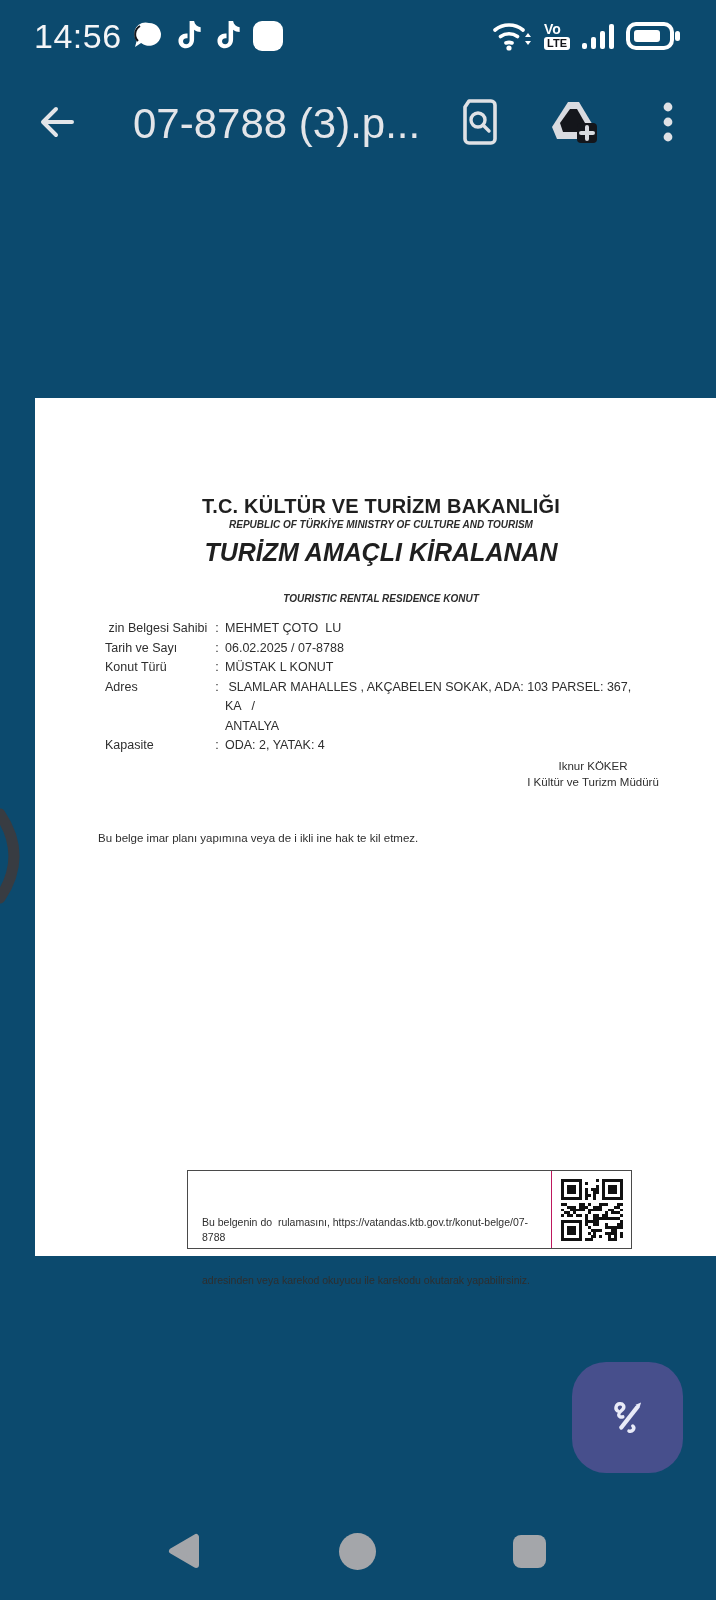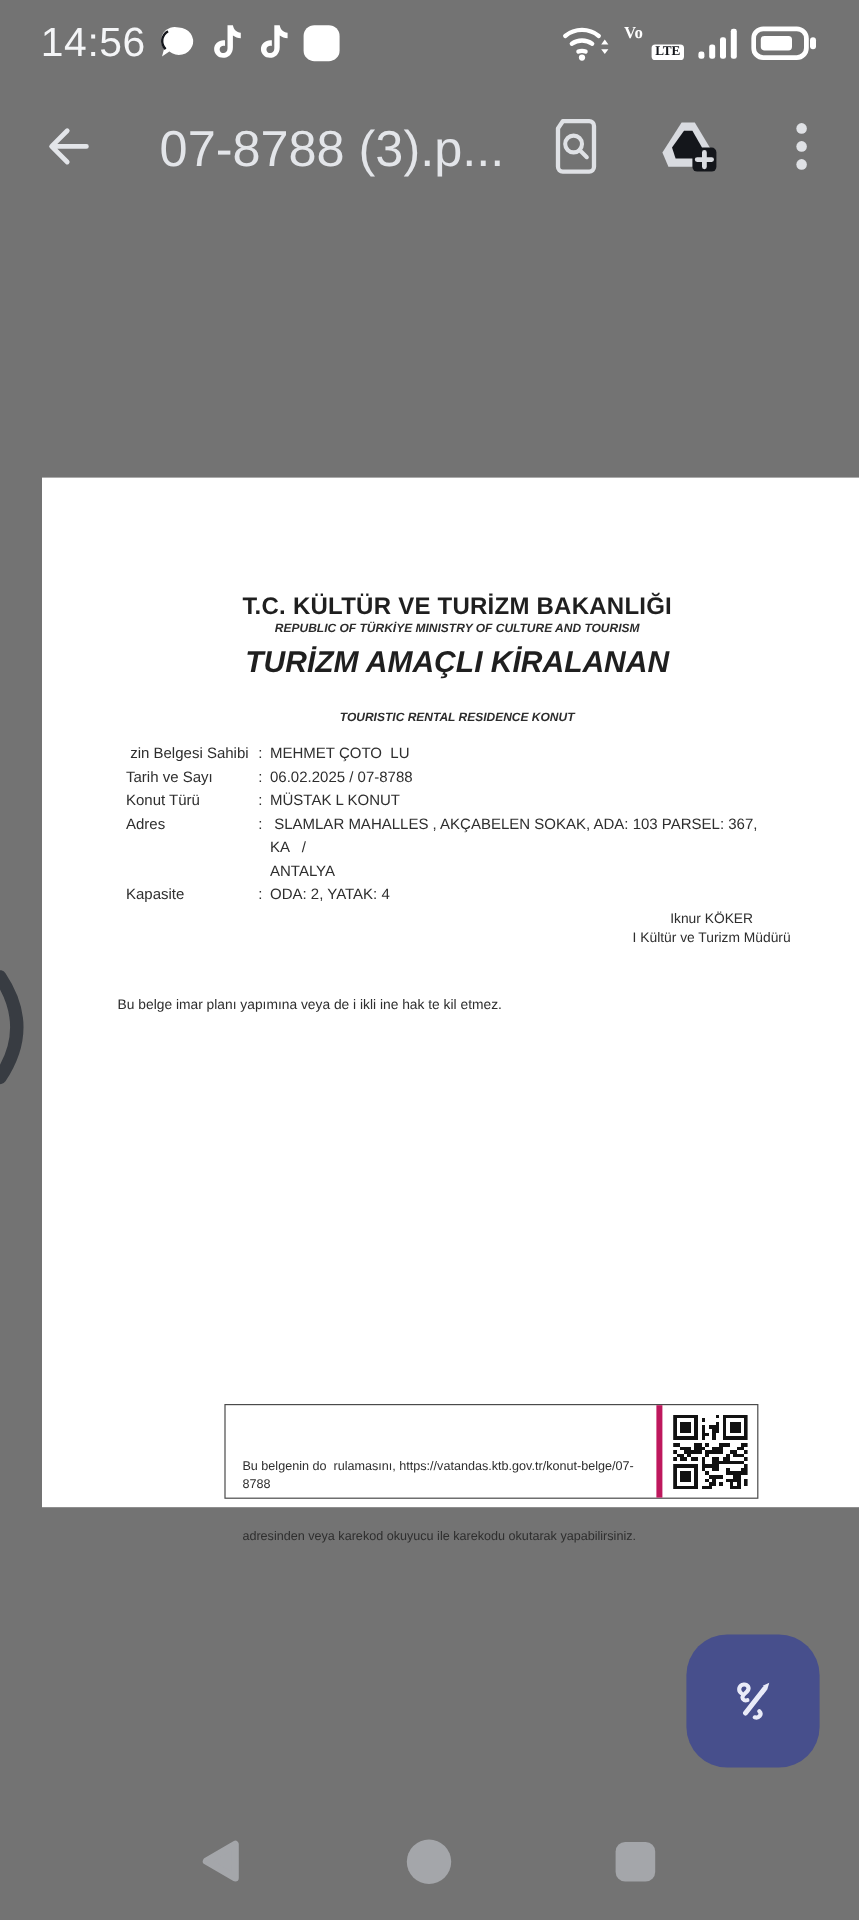--- a/index.html
+++ b/index.html
@@ -1,28 +1,28 @@
 <!DOCTYPE html>
 <html><head>
 <meta charset="utf-8">
 <style>
   html,body{margin:0;padding:0;background:#000;}
-  .screen{position:relative;width:716px;height:1600px;background:#737373;overflow:hidden;
+  .screen{position:relative;width:716px;height:1600px;background:#0c4a6e;overflow:hidden;
           font-family:"Liberation Sans",sans-serif;}
   
   .status-bar{position:absolute;top:0;left:0;width:100%;height:72px;display:flex;
               align-items:center;padding:0 34px;box-sizing:border-box;color:#f4f5f7;}
   .sb-time{font-size:34px;font-weight:500;letter-spacing:.5px;}
   .sb-left{display:flex;align-items:center;gap:9px;margin-left:10px;}
-  .sb-right{display:flex;align-items:center;gap:11px;margin-left:auto;font-family:Liberation Serif, serif;}
+  .sb-right{display:flex;align-items:center;gap:11px;margin-left:auto;}
   .sb-ico{display:flex;align-items:center;justify-content:center;}
   .volte{display:flex;flex-direction:column;align-items:center;line-height:1;}
   .volte .vo{font-size:14px;font-weight:700;color:#fff;align-self:flex-start;}
   .volte .lte{background:#fff;color:#14161b;font-size:11px;font-weight:700;
-              border-radius:3px;padding:1px 3px;margin-top:1px;margin-left:23px;}
+              border-radius:3px;padding:1px 3px;margin-top:1px;}
   
   .app-bar{position:absolute;top:72px;left:0;width:100%;height:104px;display:flex;
            align-items:center;box-sizing:border-box;padding:0 24px 0 33px;gap:24px;}
   .back-btn{width:48px;height:48px;display:flex;align-items:center;justify-content:center;}
   .ab-title{margin-left:28px;font-size:42px;color:#e3e5e9;flex:1;white-space:nowrap;
             overflow:hidden;}
   .ab-actions{display:flex;align-items:center;gap:46px;}
   .ab-btn{display:flex;align-items:center;justify-content:center;width:48px;height:48px;}
   
   .page{position:absolute;left:35px;top:398px;width:692px;height:858px;background:#fff;
@@ -40,21 +40,21 @@
   .fields{position:absolute;top:221px;left:70px;width:530px;font-size:12.5px;}
   .field-row{display:grid;grid-template-columns:104px 16px 1fr;line-height:19.5px;}
   .f-label,.f-value{white-space:pre-wrap;}
   .f-colon{text-align:center;}
   .f-value2{grid-column:3;white-space:pre-wrap;}
   .signature{position:absolute;top:361px;right:24px;width:220px;text-align:center;
              font-size:11.5px;line-height:15.5px;}
   .doc-note{position:absolute;top:434px;left:63px;font-size:11.5px;white-space:pre-wrap;}
   .verify-box{position:absolute;left:152px;top:772px;width:445px;height:79px;
               border:1px solid #4a4a4a;box-sizing:border-box;display:flex;}
-  .verify-text{width:364px;border-right:5px solid #be185d;box-sizing:border-box;
+  .verify-text{width:364px;border-right:1px solid #be185d;box-sizing:border-box;
                padding:15px 8px 0 14px;font-size:10.5px;line-height:14.5px;white-space:pre-wrap;}
   .verify-qr{flex:1;display:flex;align-items:center;justify-content:center;}
   
   .scroll-handle{position:absolute;left:-6px;top:808px;}
   .fab{position:absolute;left:572px;top:1362px;width:111px;height:111px;border-radius:34px;
        background:#474f8c;border:none;display:flex;align-items:center;justify-content:center;
        padding:0;cursor:pointer;}
   .nav-bar{position:absolute;left:0;top:1505px;width:100%;height:95px;}
   .nav-back{position:absolute;left:166px;top:27px;}
   .nav-home{position:absolute;left:339px;top:28px;width:37px;height:37px;border-radius:50%;

